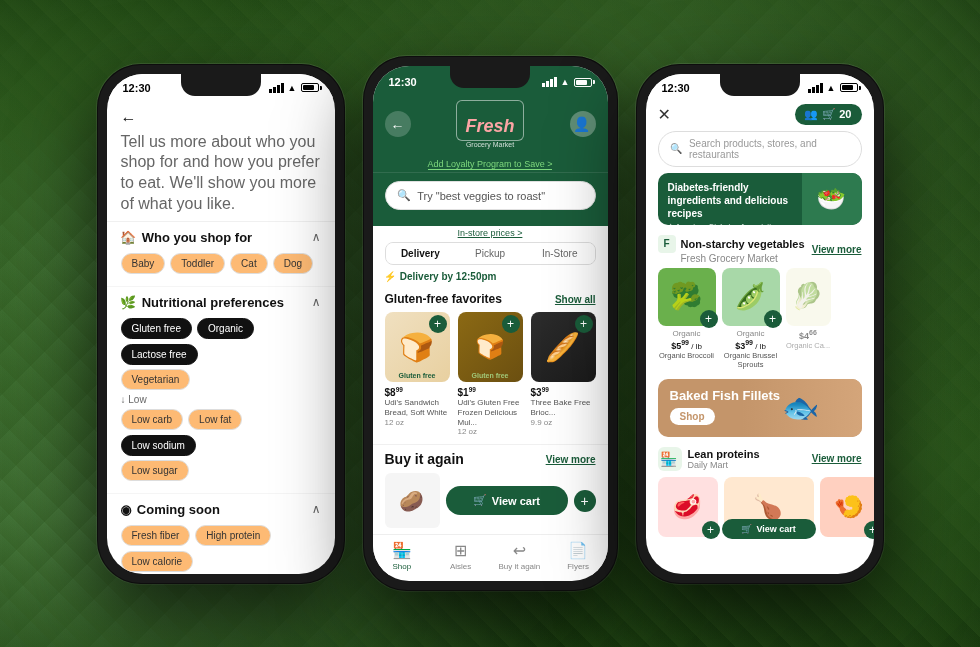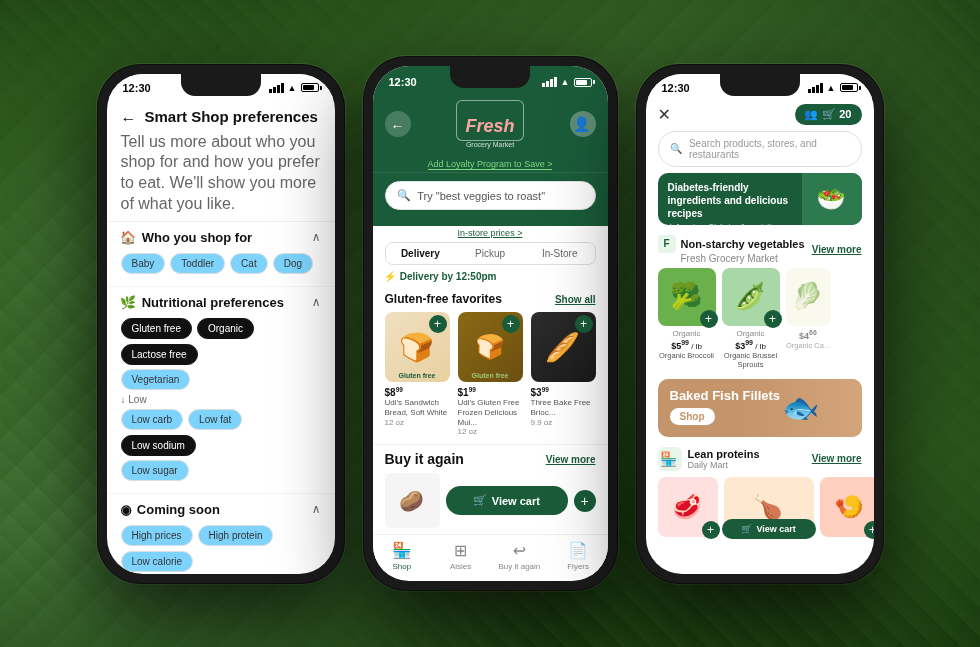--- a/index.html
+++ b/index.html
@@ -188,21 +188,21 @@
       border: 1.5px solid #ddd;
       color: #333;
       background: #fff;
     }
     .chip-selected {
       background: #111;
       color: #fff;
       border-color: #111;
     }
     .chip-outline {
-      background: #7dd3fc;
+      background: #fdba74;
       color: #333;
       border-color: #ddd;
     }
 
     .p1-low-label {
       display: flex;
       align-items: center;
       gap: 3px;
       font-size: 10px;
       color: #666;
@@ -827,21 +827,20 @@
           <span style="font-size:9px">▲</span>
           <div class="battery-icon">
             <div class="battery-fill"></div>
           </div>
         </div>
       </div>
 
       <div class="p1-header">
         <div class="p1-back-title">
           <span class="back-arrow">←</span>
-          <span class="p1-title">Smart Shop preferences</span>
         </div>
         <div class="p1-subtitle">Tell us more about who you shop for and how you prefer to eat. We'll show you more of what you like.</div>
       </div>
 
       <div class="p1-section">
         <div class="p1-section-header">
           <div class="p1-section-title">
             <span>🏠</span>
             <span>Who you shop for</span>
           </div>
@@ -886,21 +885,21 @@
 
       <div class="p1-section">
         <div class="p1-section-header">
           <div class="p1-section-title">
             <span>◉</span>
             <span>Coming soon</span>
           </div>
           <span class="chevron">∧</span>
         </div>
         <div class="chip-row">
-          <div class="chip chip-outline">High prices</div>
+          <div class="chip chip-outline">Fresh fiber</div>
           <div class="chip chip-outline">High protein</div>
           <div class="chip chip-outline">Low calorie</div>
         </div>
         <div class="chip-row">
           <div class="chip chip-outline">Pescatarian</div>
           <div class="chip chip-outline">Preservative free</div>
           <div class="chip chip-outline">Vegan</div>
         </div>
       </div>
 

